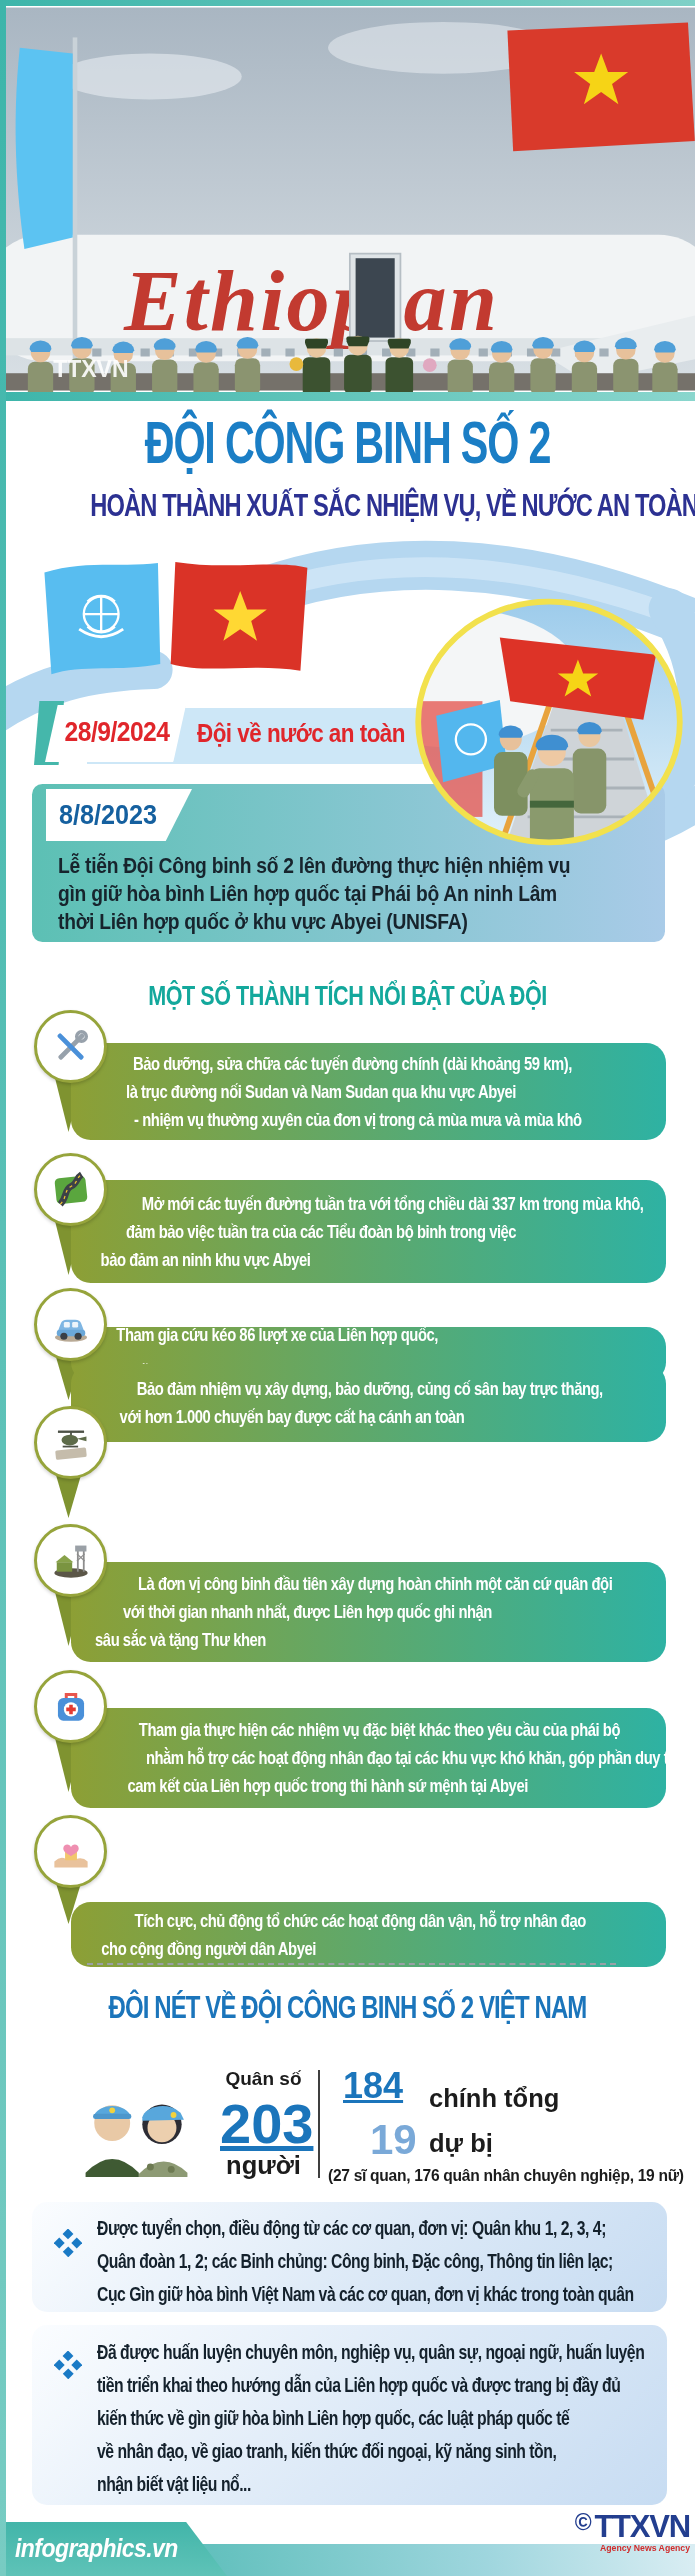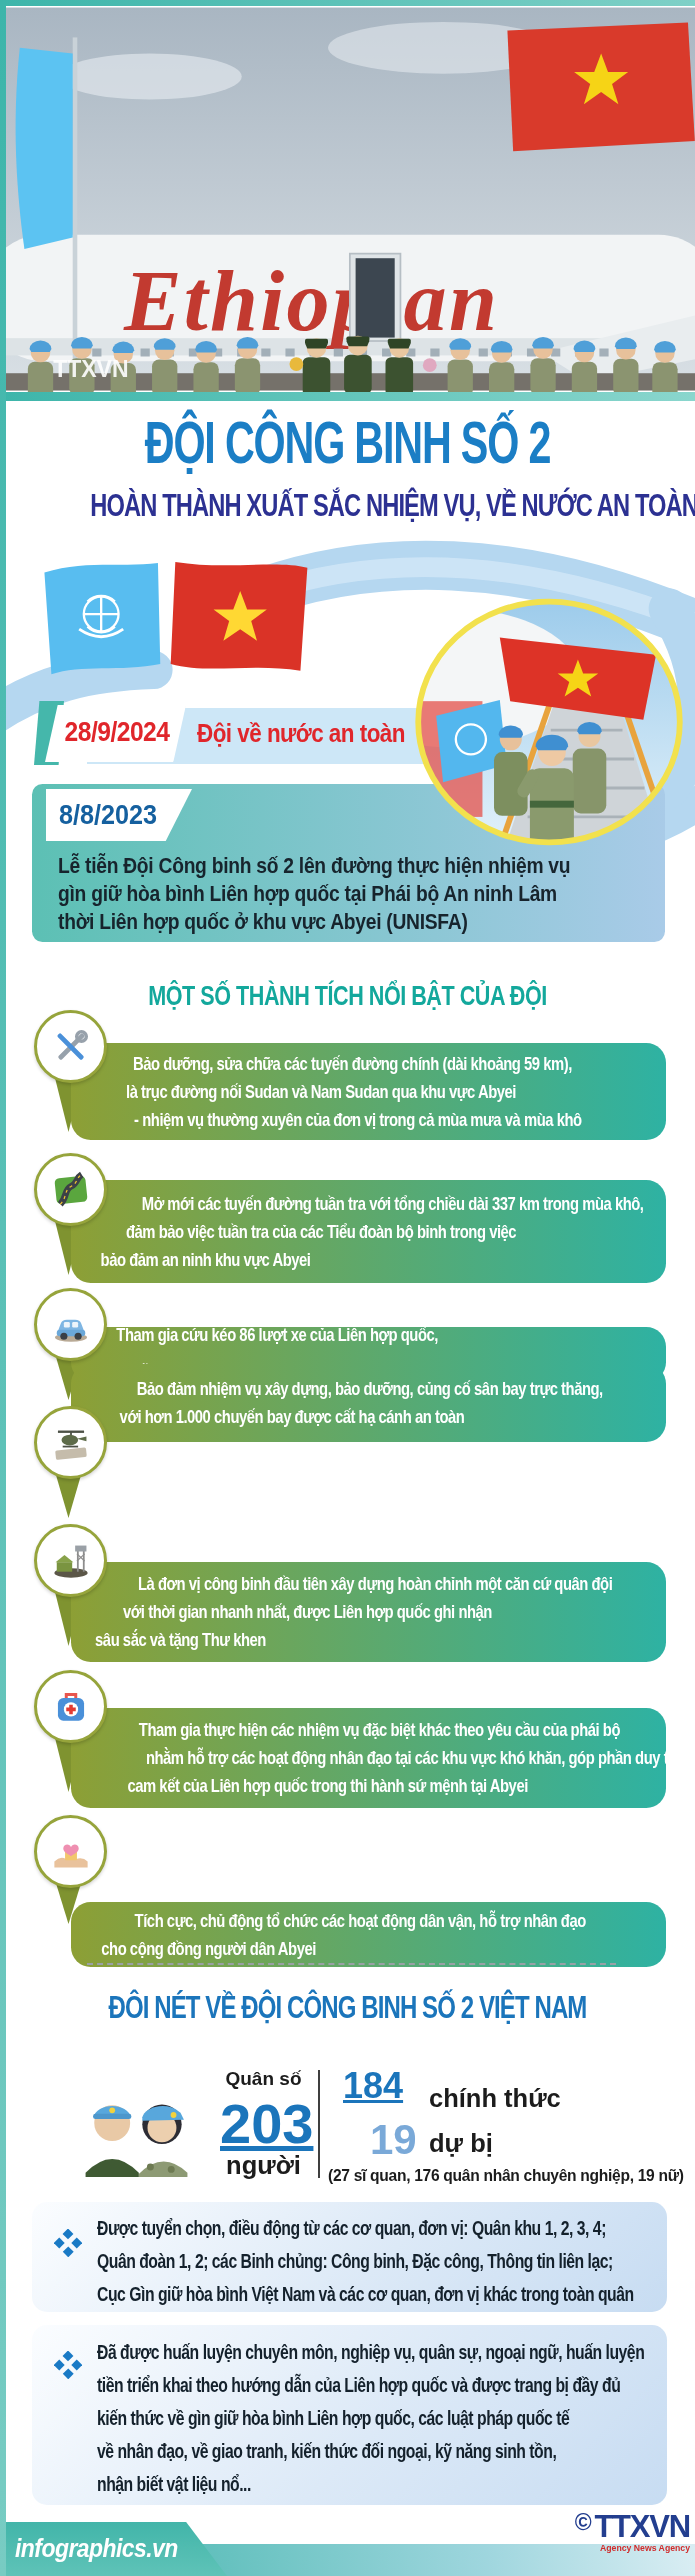--- a/index.html
+++ b/index.html
@@ -360,21 +360,21 @@
     <circle cx="66" cy="80" r="5" fill="#f2d23e"></circle>
   </svg>
 
   <div class="abs stat-black nowrap" style="left:220px;top:2068px;width:87px;text-align:center;font-size:19px;">Quân số</div>
   <div class="abs stat-blue nowrap" style="left:220px;top:2091px;width:87px;text-align:center;font-size:56px;">203</div>
   <div class="abs stat-black nowrap" style="left:220px;top:2151px;width:87px;text-align:center;font-size:25.5px;">người</div>
 
   <div class="abs stat-divider"></div>
 
   <div class="abs stat-blue nowrap" style="left:343px;top:2065px;font-size:36px;">184</div>
-  <div class="abs stat-black nowrap" style="left:429px;top:2084px;font-size:25.5px;">chính thức</div>
+  <div class="abs stat-black nowrap" style="left:429px;top:2084px;font-size:25.5px;">chính tổng</div>
   <div class="abs stat-lblue nowrap" style="left:370px;top:2116px;font-size:42px;">19</div>
   <div class="abs stat-black nowrap" style="left:429px;top:2129px;font-size:25.5px;">dự bị</div>
   <div class="abs stat-black nowrap" style="left:328px;top:2167px;font-size:15.6px;letter-spacing:-0.3px;">(27 sĩ quan, 176 quân nhân chuyên nghiệp, 19 nữ)</div>
 
   <div class="abs bullet-card" style="top:2202px;height:110px;"></div>
   <svg class="abs" style="left:54px;top:2229px;" width="28" height="28" viewBox="0 0 40 40">
     <g fill="#1a7ac5">
       <rect x="14.5" y="1.5" width="11" height="11" transform="rotate(45 20 7)"></rect>
       <rect x="2" y="14.5" width="11" height="11" transform="rotate(45 7.5 20)"></rect>
       <rect x="27" y="14.5" width="11" height="11" transform="rotate(45 32.5 20)"></rect>

